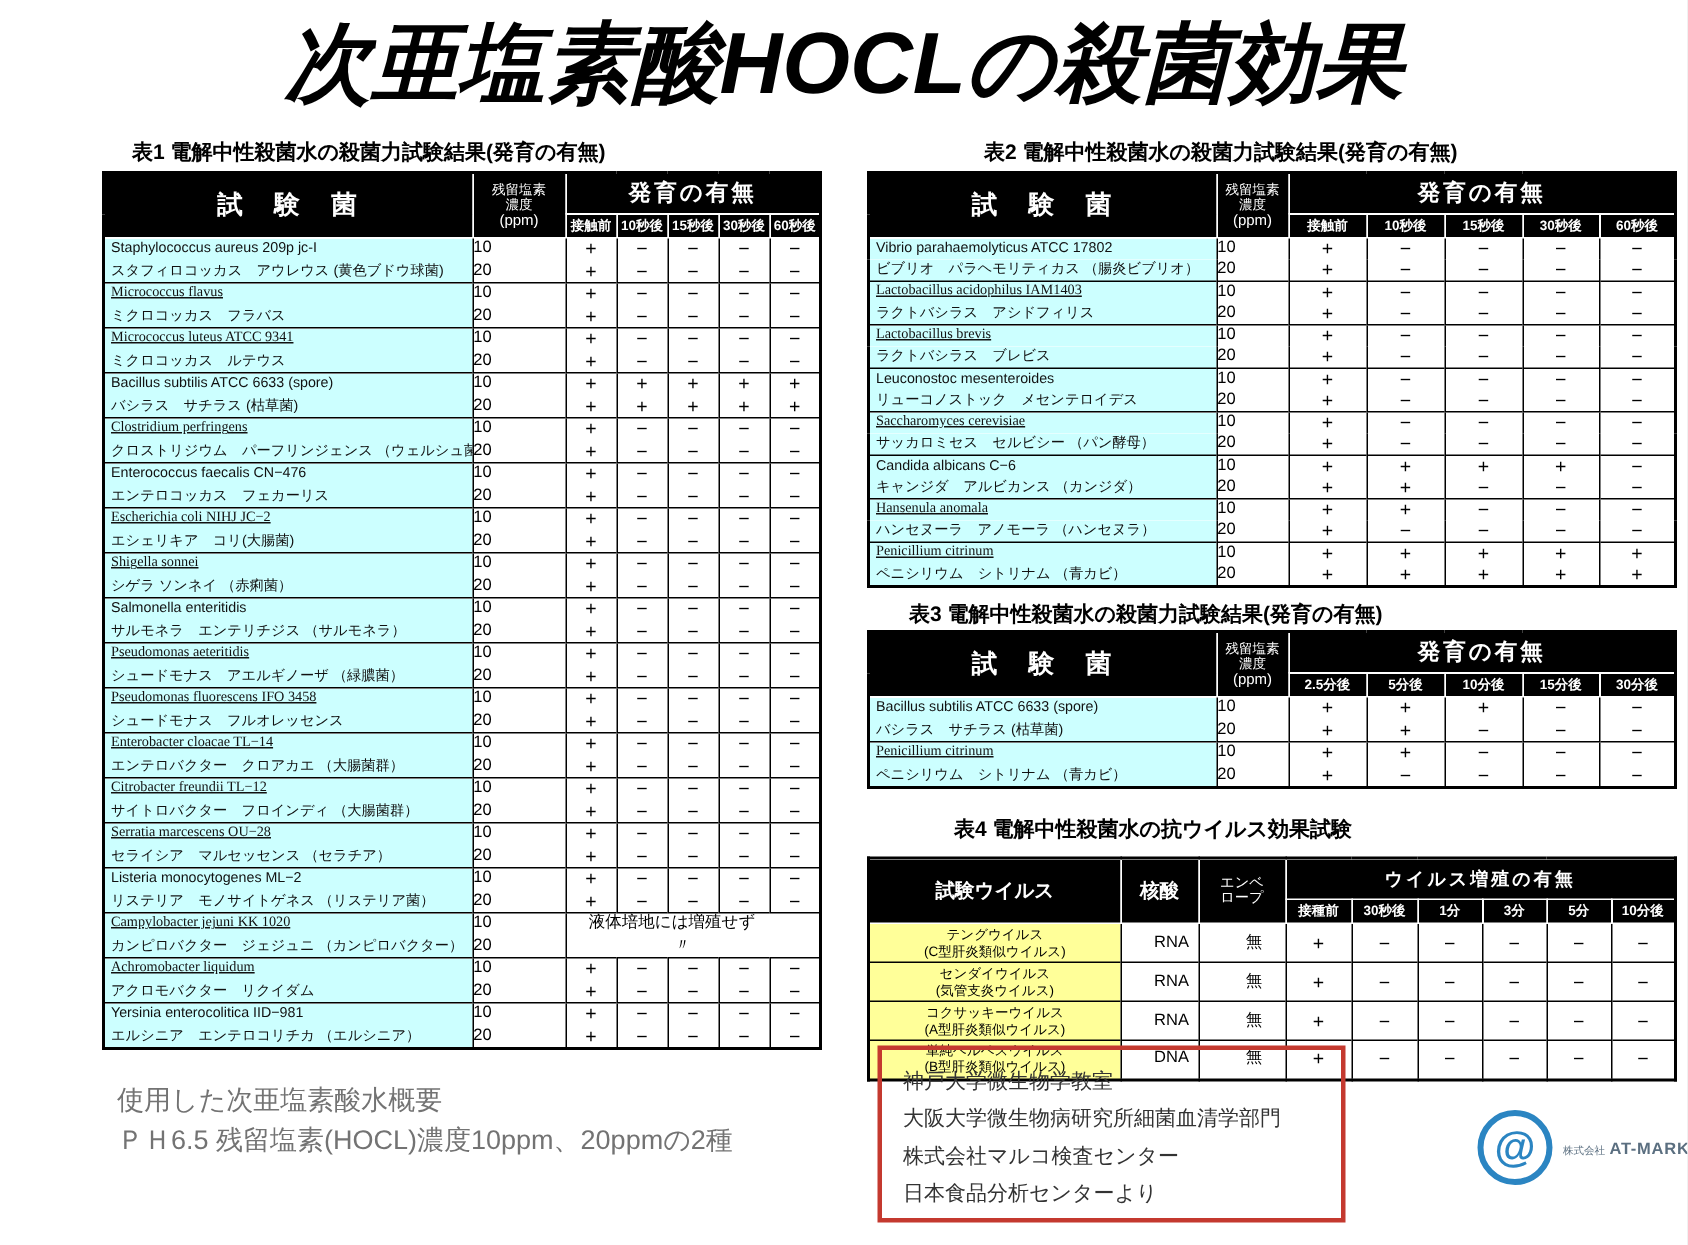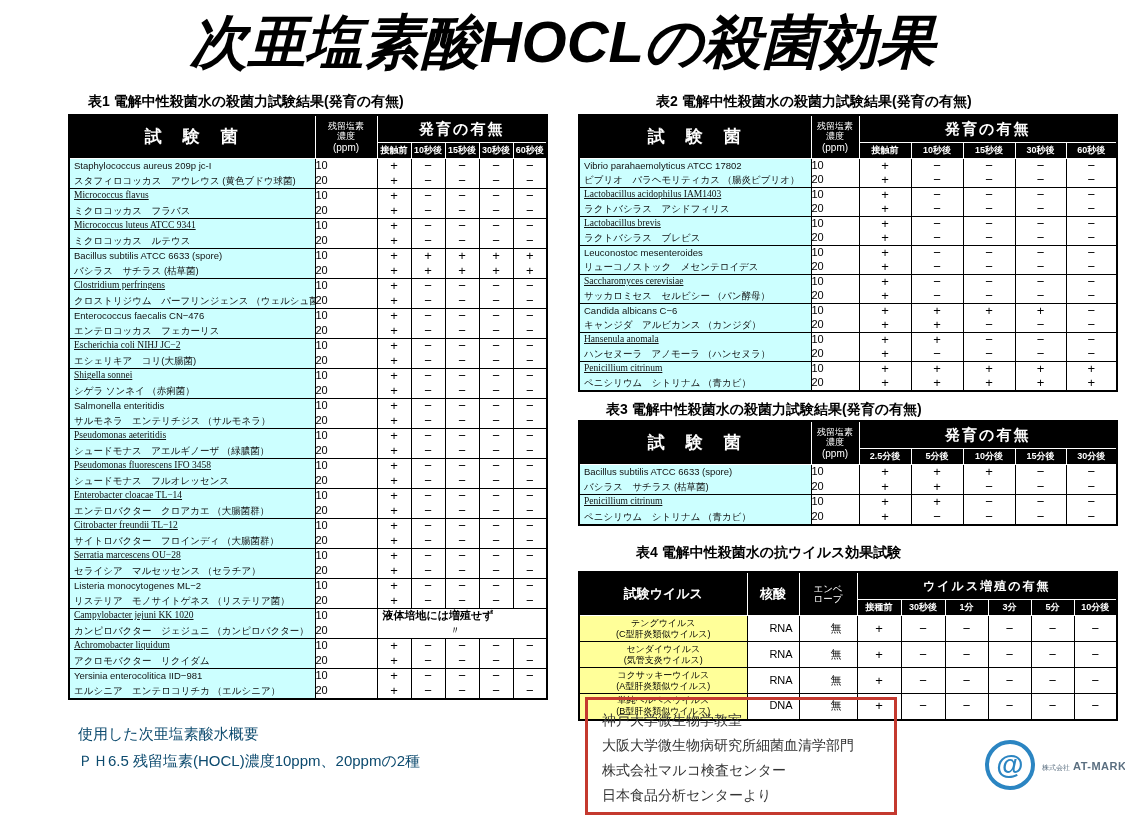--- a/index.html
+++ b/index.html
@@ -34,29 +34,29 @@
   #t1 tbody tr{height:15px;}
   #t2 tbody tr{height:14.5px;}
   #t3 tbody tr{height:15px;}
   #t4 tbody tr{height:26px;}
   #t4 tbody{border-top:1px solid #000;}
 
   .name{background:#ccffff;text-align:left;padding-left:4px;font-size:9.5px;color:#111;}
   .u{text-decoration:underline;font-family:Liberation Serif, serif;}
   .ppm{text-align:left;font-size:11px;}
   .val{text-align:center;font-size:13px;}
-  .note{font-size:11px;text-align:left;padding-left:5px;font-weight:bold;}
+  .note{font-size:11px;text-align:left;padding-left:15px;font-weight:normal;}
   .ditto{padding-left:72px;font-weight:normal;}
 
   .v-name{background:#ffff99;text-align:center;font-size:9px;line-height:1.2;}
   .v-nuc,.v-env{text-align:center;font-size:11px;padding-left:16px;}
   .th-virus{font-size:13px;font-weight:bold;}
   .th-env{font-size:9.5px;line-height:1.1;}
 
-  .summary{position:absolute;left:78px;top:720px;font-size:15px;line-height:27px;color:#0c4a6e;}
+  .summary{position:absolute;left:78px;top:720px;font-size:18px;line-height:27px;color:#737373;}
   .source-box{position:absolute;left:585px;top:697px;width:292px;height:104px;
         border:3px solid #c4392f;padding:8px 0 0 14px;box-sizing:content-box;}
   .source-box div{font-size:14px;color:#333;line-height:25px;white-space:nowrap;}
 
   .logo{position:absolute;left:985px;top:740px;display:flex;align-items:center;gap:7px;}
   .logo-mark{width:42px;height:42px;border:4px solid #2b85c2;border-radius:50%;
         color:#2b85c2;font-size:28px;font-weight:bold;display:flex;align-items:center;
         justify-content:center;line-height:1;}
   .logo-text{color:#5b6f80;white-space:nowrap;}
   .logo-prefix{font-size:7px;margin-right:3px;}

